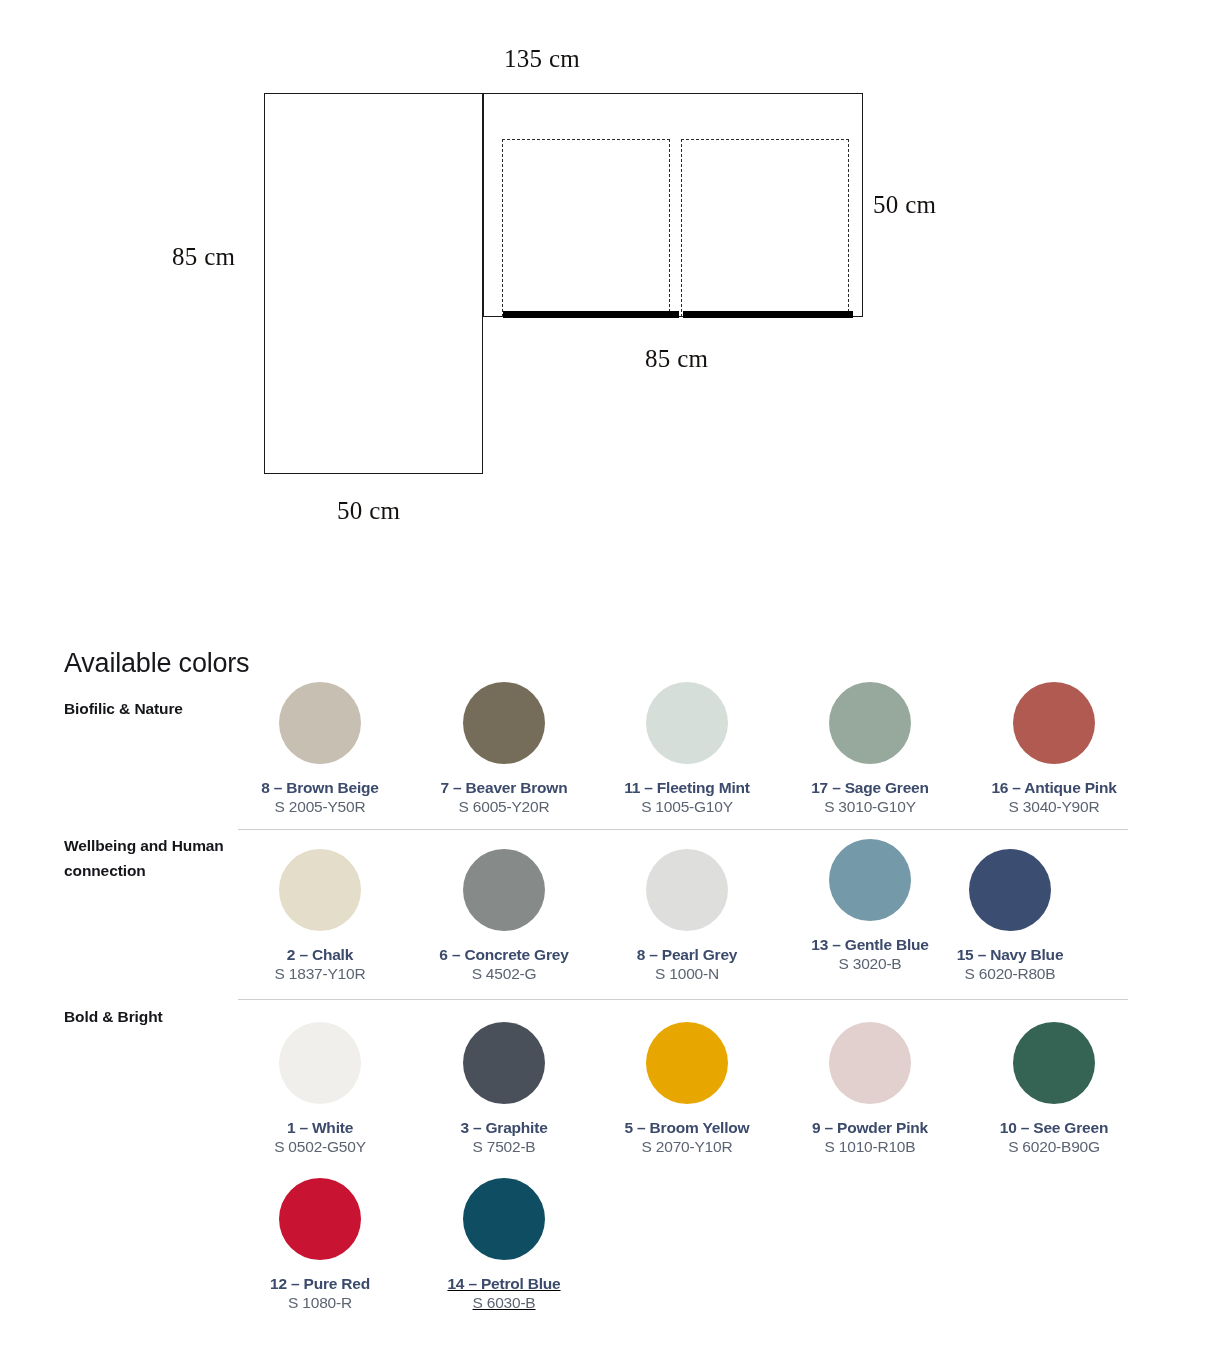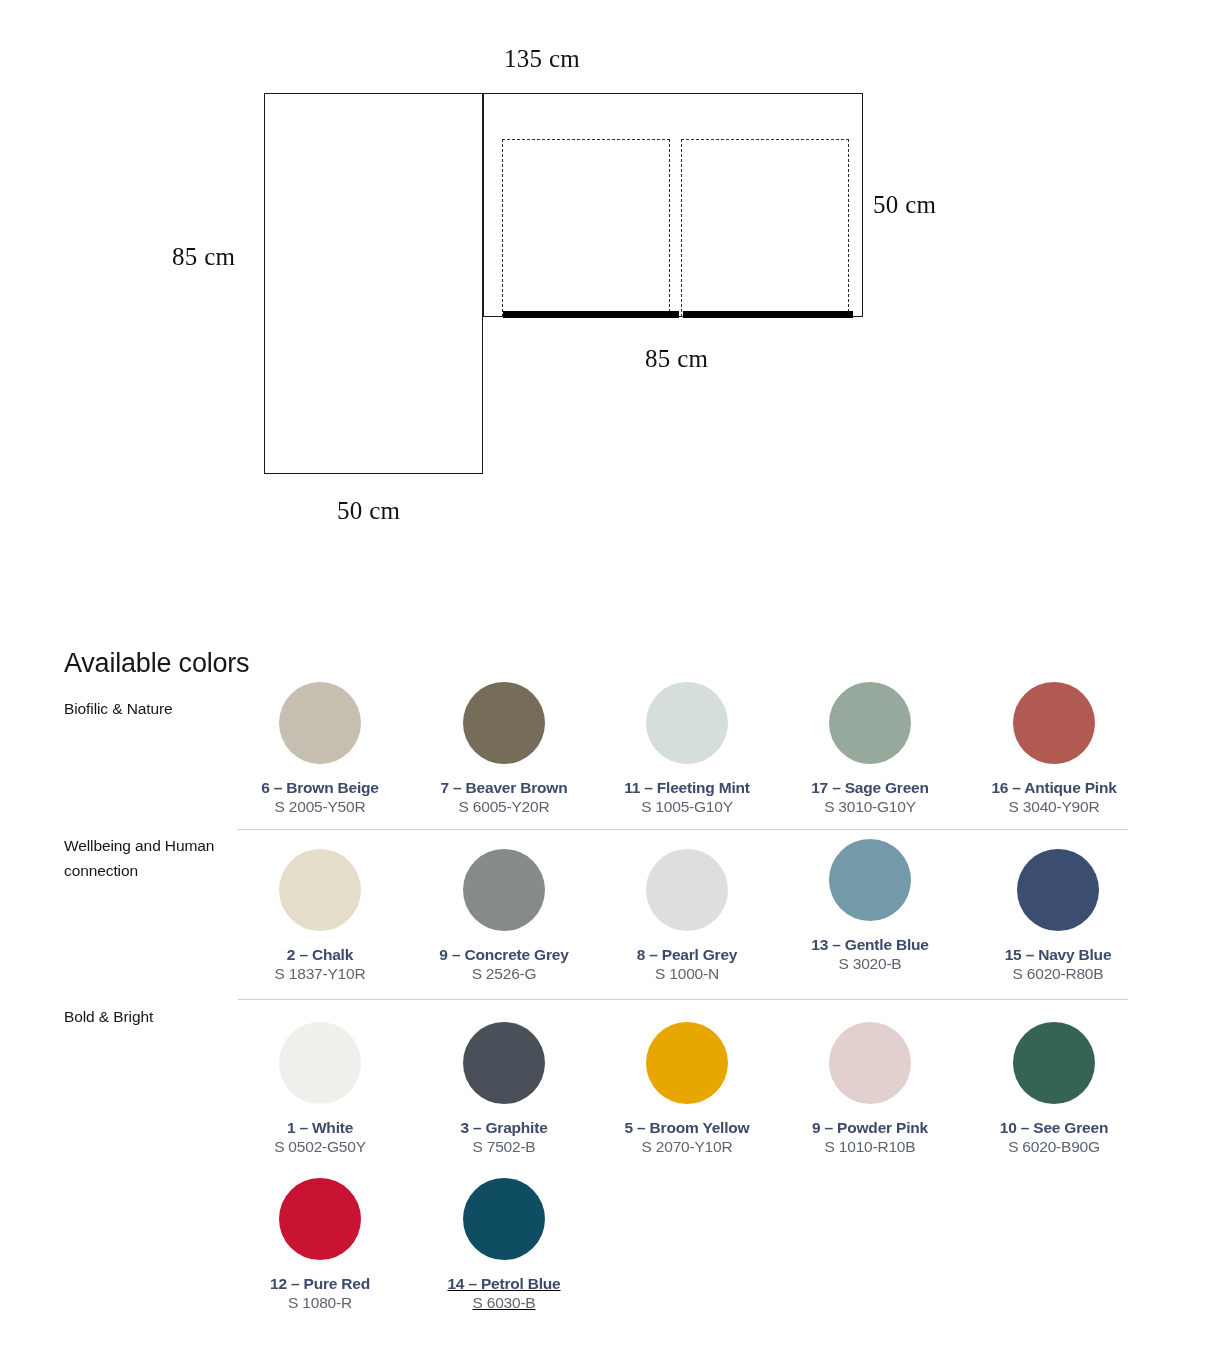--- a/index.html
+++ b/index.html
@@ -80,21 +80,21 @@
     left: 64px; top: 48px;
     font-size: 27px;
     font-weight: 400;
     color: #16171a;
     letter-spacing: -0.2px;
   }
   .group-label {
     position: absolute;
     left: 64px;
     font-size: 15.5px;
-    font-weight: 400;
+    font-weight: 700;
     color: #14161a;
     line-height: 25px;
     width: 170px;
     letter-spacing: -0.1px;
   }
   #glabel-0 { top: 96px; }
   #glabel-1 { top: 233px; }
   #glabel-2 { top: 404px; }
 
   .divider {
@@ -164,21 +164,21 @@
     <div class="group-label" id="glabel-0">Biofilic &amp; Nature</div>
     <div class="group-label" id="glabel-1">Wellbeing and Human connection</div>
     <div class="group-label" id="glabel-2">Bold &amp; Bright</div>
 
     <div class="divider" id="div-1"></div>
     <div class="divider" id="div-2"></div>
 
     <div id="swatch-layer">
         <div class="swatch-cell" style="left: 228px; top: 82px;">
           <div class="swatch-dot" title="4 – Brown Beige" style="background: rgb(200, 191, 179);"></div>
-          <div class="swatch-name">6 – Brown Beige</div>
+          <div class="swatch-name">8 – Brown Beige</div>
           <div class="swatch-code">S 2005-Y50R</div>
         </div>
         <div class="swatch-cell" style="left: 412px; top: 82px;">
           <div class="swatch-dot" title="7 – Beaver Brown" style="background: rgb(117, 109, 89);"></div>
           <div class="swatch-name">7 – Beaver Brown</div>
           <div class="swatch-code">S 6005-Y20R</div>
         </div>
         <div class="swatch-cell" style="left: 595px; top: 82px;">
           <div class="swatch-dot" title="11 – Fleeting Mint" style="background: rgb(214, 222, 217);"></div>
           <div class="swatch-name">11 – Fleeting Mint</div>
@@ -194,34 +194,34 @@
           <div class="swatch-name">16 – Antique Pink</div>
           <div class="swatch-code">S 3040-Y90R</div>
         </div>
         <div class="swatch-cell" style="left: 228px; top: 249px;">
           <div class="swatch-dot" title="2 – Chalk" style="background: rgb(228, 221, 201);"></div>
           <div class="swatch-name">2 – Chalk</div>
           <div class="swatch-code">S 1837-Y10R</div>
         </div>
         <div class="swatch-cell" style="left: 412px; top: 249px;">
           <div class="swatch-dot" title="6 – Concrete Grey" style="background: rgb(134, 138, 137);"></div>
-          <div class="swatch-name">9 – Concrete Grey</div>
-          <div class="swatch-code">S 2526-G</div>
+          <div class="swatch-name">6 – Concrete Grey</div>
+          <div class="swatch-code">S 4502-G</div>
         </div>
         <div class="swatch-cell" style="left: 595px; top: 249px;">
           <div class="swatch-dot" title="8 – Pearl Grey" style="background: rgb(222, 222, 221);"></div>
           <div class="swatch-name">8 – Pearl Grey</div>
           <div class="swatch-code">S 1000-N</div>
         </div>
         <div class="swatch-cell" style="left: 778px; top: 239px;">
           <div class="swatch-dot" title="13 – Gentle Blue" style="background: rgb(116, 153, 168);"></div>
           <div class="swatch-name">13 – Gentle Blue</div>
           <div class="swatch-code">S 3020-B</div>
         </div>
-        <div class="swatch-cell" style="left: 966px; top: 249px;">
+        <div class="swatch-cell" style="left: 918px; top: 249px;">
           <div class="swatch-dot" title="15 – Navy Blue" style="background: rgb(59, 78, 114);"></div>
           <div class="swatch-name">15 – Navy Blue</div>
           <div class="swatch-code">S 6020-R80B</div>
         </div>
         <div class="swatch-cell" style="left: 228px; top: 422px;">
           <div class="swatch-dot" title="1 – White" style="background: rgb(240, 239, 235);"></div>
           <div class="swatch-name">1 – White</div>
           <div class="swatch-code">S 0502-G50Y</div>
         </div>
         <div class="swatch-cell" style="left: 412px; top: 422px;">

